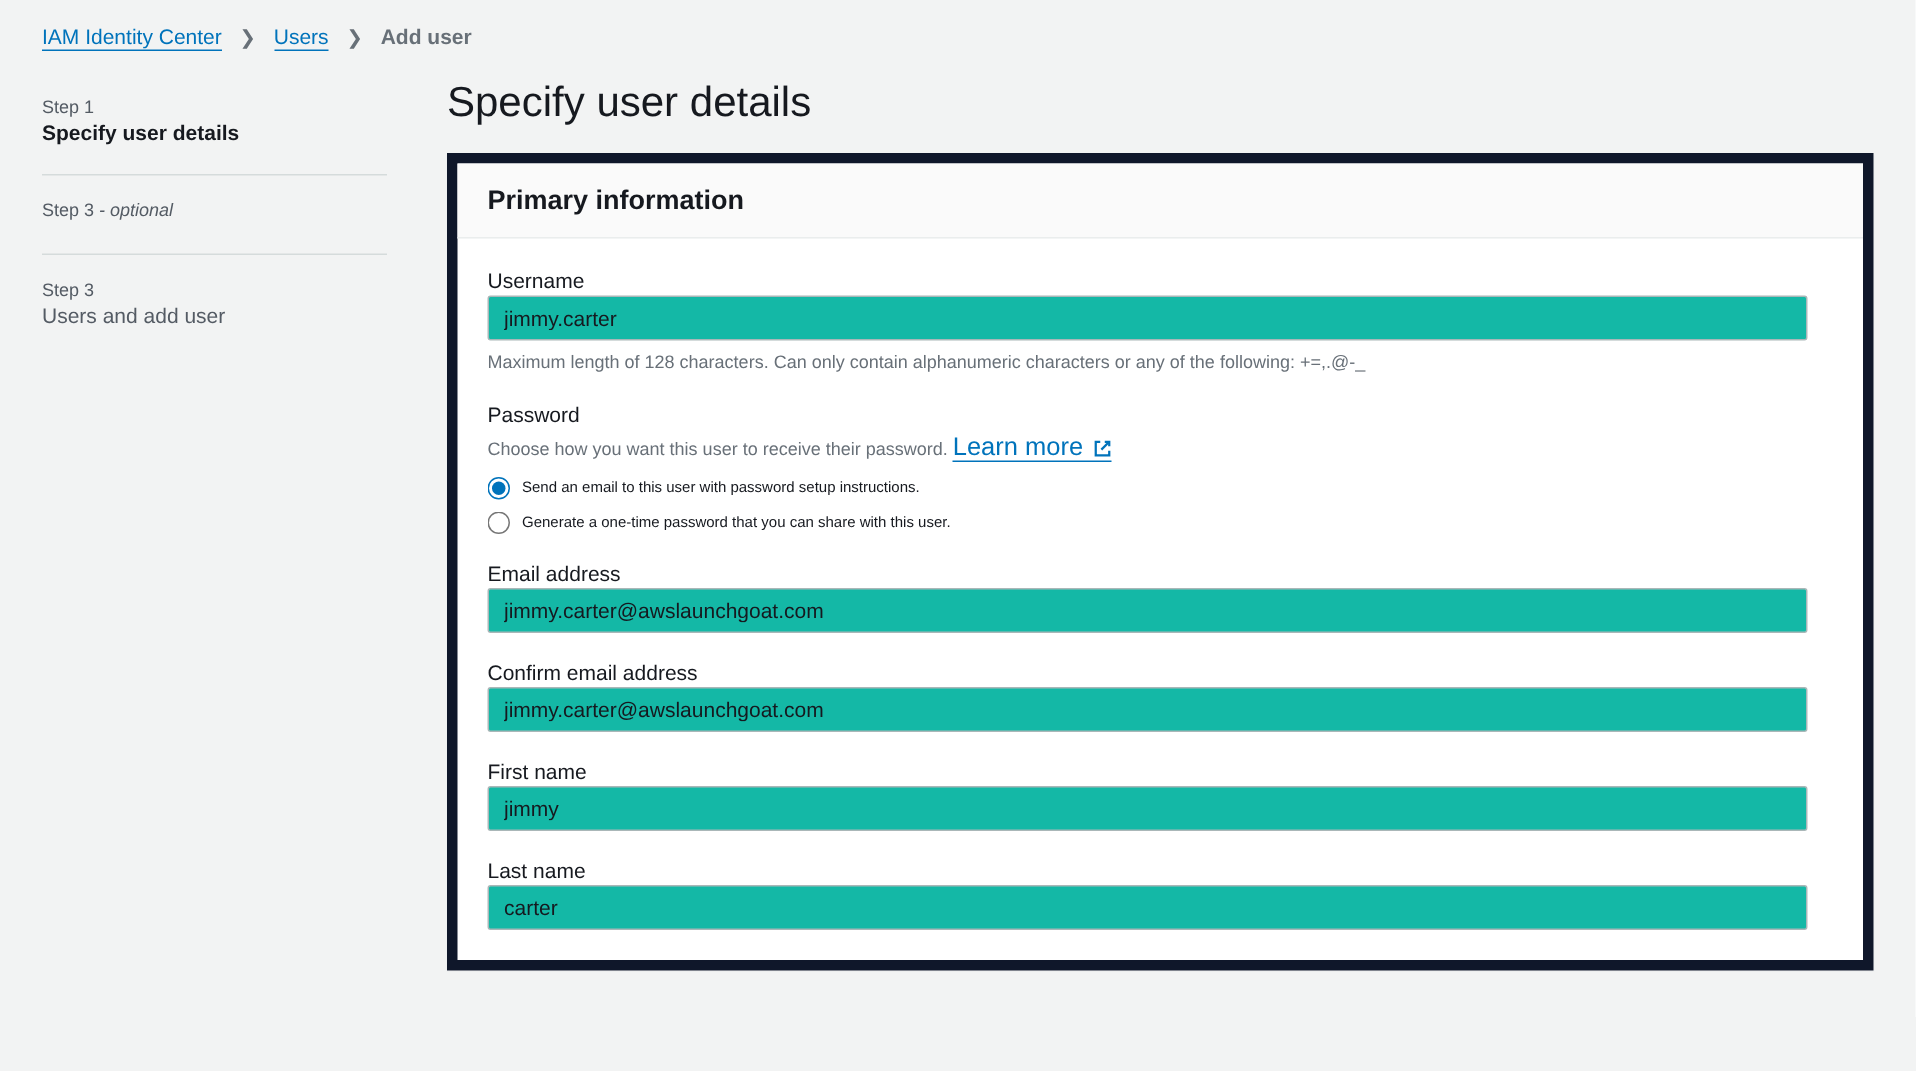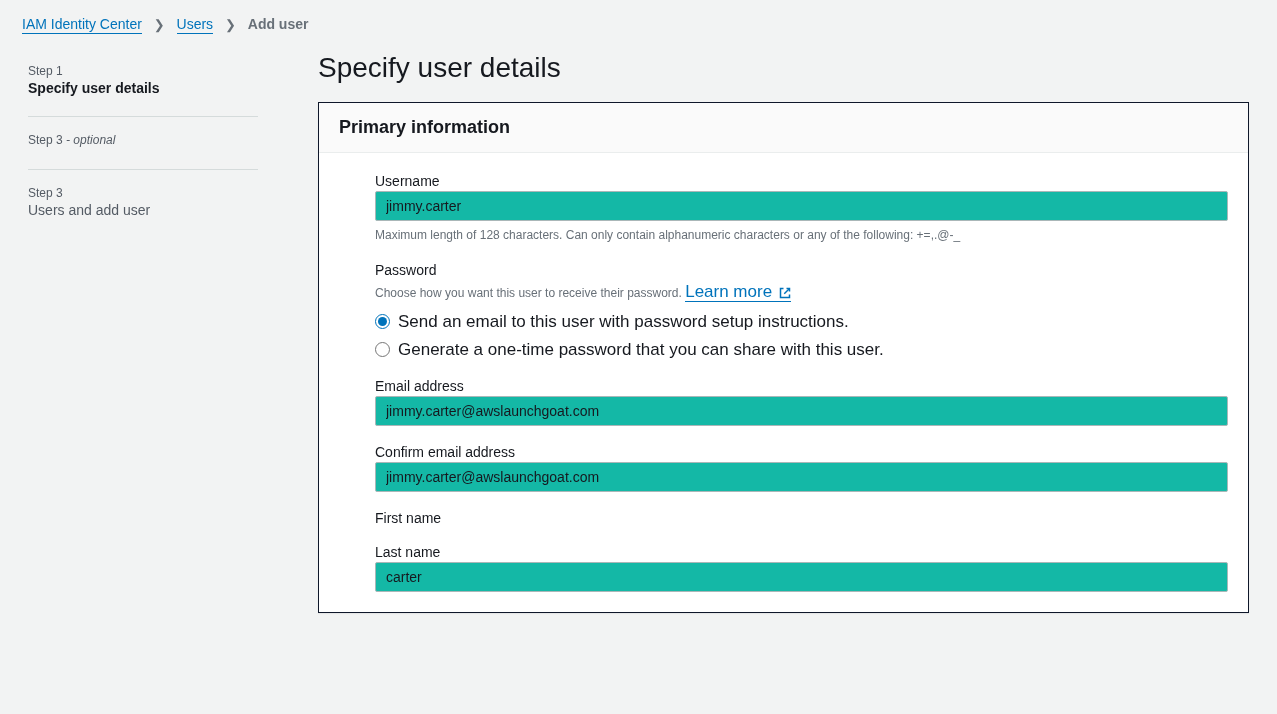--- a/index.html
+++ b/index.html
@@ -7,43 +7,42 @@
       margin: 0;
       padding: 0;
     }
     body {
       font-family: "Amazon Ember", "Helvetica Neue", Arial, sans-serif;
       background: #f2f3f3;
       color: #16191f;
       font-size: 14px;
     }
     .breadcrumb {
-      padding: 16px 11px;
-      font-size: 14px;
-      margin-left: 11px;
+      padding: 16px 28px;
+      font-size: 14px;
     }
     .breadcrumb a {
       color: #0073bb;
       text-decoration: none;
       border-bottom: 1px solid #0073bb;
       padding-bottom: 1px;
     }
     .breadcrumb .sep {
       color: #687078;
       margin: 0 8px;
       font-size: 13px;
     }
     .breadcrumb .current {
       color: #687078;
       font-weight: bold;
     }
     .layout {
       display: flex;
       padding: 0 28px 28px 28px;
-      gap: 60px;
+      gap: 40px;
     }
     .wizard-nav {
       width: 230px;
       flex-shrink: 0;
       padding-top: 8px;
     }
     .wizard-step {
       padding: 8px 0;
     }
     .wizard-step .step-num {
@@ -71,38 +70,37 @@
       flex: 1;
     }
     .page-title {
       font-size: 28px;
       font-weight: 400;
       margin-bottom: 18px;
       padding-top: 4px;
     }
     .panel {
       background: #fff;
-      border: 1px solid #0f172a;
+      border: 7px solid #0f172a;
       box-shadow: 0 1px 1px rgba(0,0,0,0.05);
     }
     .panel-header {
       padding: 14px 20px;
       background: #fafafa;
       border-bottom: 1px solid #eaeded;
     }
     .panel-header h2 {
       font-size: 18px;
       font-weight: 700;
     }
     .panel-body {
       padding: 20px;
     }
     .field {
       margin-bottom: 18px;
-      margin-left: 36px;
     }
     .field:last-child {
       margin-bottom: 0;
     }
     .field-label {
       font-size: 14px;
       color: #16191f;
       margin-bottom: 2px;
       display: block;
     }
@@ -151,21 +149,21 @@
       gap: 8px;
     }
     .radio-option input[type="radio"] {
       width: 15px;
       height: 15px;
       accent-color: #0073bb;
       cursor: pointer;
     }
     .radio-option label {
       cursor: pointer;
-      font-size: 17px;
+      font-size: 10px;
     }
     .desc-inline {
       font-size: 12px;
       color: #687078;
     }
   </style>
 </head>
 <body>
 
 <nav class="breadcrumb">
@@ -238,20 +236,21 @@
           <input type="text" class="text-input" value="jimmy.carter@awslaunchgoat.com" style="">
         </div>
 
         <div class="field">
           <label class="field-label">Confirm email address</label>
           <input type="text" class="text-input" value="jimmy.carter@awslaunchgoat.com" style="">
         </div>
 
         <div class="field">
           <label class="field-label">First name</label>
+          <input type="text" class="text-input" value="jimmy" style="">
         </div>
 
         <div class="field">
           <label class="field-label">Last name</label>
           <input type="text" class="text-input" value="carter" style="">
         </div>
 
       </div>
     </section>
   </main>

